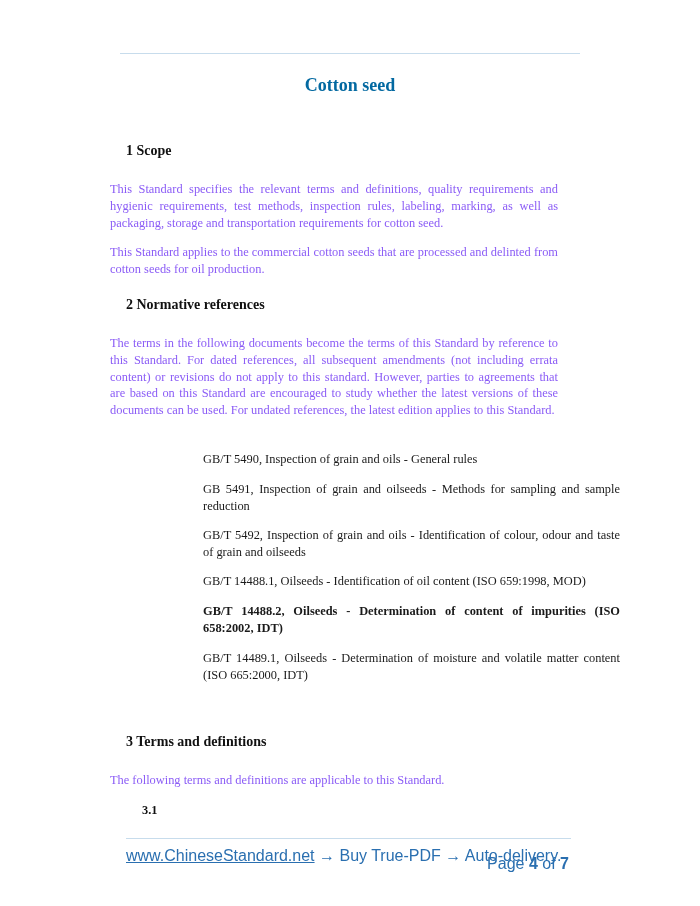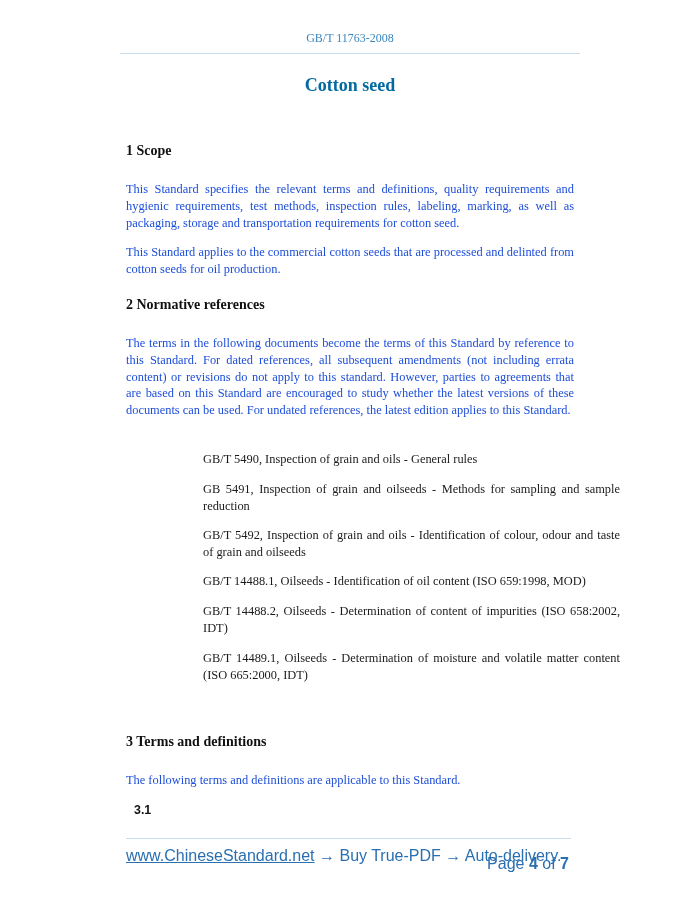--- a/index.html
+++ b/index.html
@@ -10,50 +10,49 @@
       font-family: "Liberation Serif", serif; font-size: 12px; color: #3a86bf;
     }
     .header-rule {
       position: absolute; top: 53px; left: 120px; width: 460px; height: 1px; background: #c7dcec;
     }
     .doc-title {
       position: absolute; top: 75px; left: 0; width: 700px; text-align: center;
       font-family: "Liberation Serif", serif; font-weight: bold; font-size: 18px; color: #0369a1;
     }
     .h1 { font-family: "Liberation Serif", serif; font-weight: bold; font-size: 14px; color: #111; position: absolute; left: 126px; }
-    .para { position: absolute; left: 126px; width: 448px; font-family: "Liberation Serif", serif; font-size: 12.4px; line-height: 16.8px; color: #1d4ed8; text-align: justify; }
+    .para { position: absolute; left: 110px; width: 448px; font-family: "Liberation Serif", serif; font-size: 12.4px; line-height: 16.8px; color: #8b5cf6; text-align: justify; }
     .ref { position: absolute; left: 157px; width: 417px; font-family: "Liberation Serif", serif; font-size: 12.4px; line-height: 16.8px; color: #1a1a1a; text-align: justify; margin-left: 46px; }
-    .clause-num { position: absolute; left: 134px; font-family: Liberation Sans, sans-serif; font-weight: bold; font-size: 12.4px; color: #111; }
+    .clause-num { position: absolute; left: 142px; font-family: Liberation Serif, serif; font-weight: bold; font-size: 12.4px; color: #111; }
     .footer-rule { position: absolute; top: 838px; left: 126px; width: 445px; height: 1px; background: #c7dcec; }
     .footer { position: absolute; top: 847px; left: 126px; width: 445px; font-family: "Liberation Sans", sans-serif; font-size: 16px; color: #2a6fb0; }
     .footer a { color: #2a6fb0; text-decoration: underline; }
     .footer .page-info { position: absolute; right: 2px; top: 8px; }
     .footer .page-info b { font-weight: bold; }
   </style>
 </head>
 <body>
 
 <div class="page">
-  <div class="header-code">GB/T 11763-2008</div>
   <div class="header-rule"></div>
 
   <div class="doc-title">Cotton seed</div>
 
   <div class="h1" style="top:143px;">1 Scope</div>
   <div class="para" style="top:181px;">This Standard specifies the relevant terms and definitions, quality requirements and hygienic requirements, test methods, inspection rules, labeling, marking, as well as packaging, storage and transportation requirements for cotton seed.</div>
   <div class="para" style="top:244px;">This Standard applies to the commercial cotton seeds that are processed and delinted from cotton seeds for oil production.</div>
 
   <div class="h1" style="top:297px;">2 Normative references</div>
   <div class="para" style="top:335px;">The terms in the following documents become the terms of this Standard by reference to this Standard. For dated references, all subsequent amendments (not including errata content) or revisions do not apply to this standard. However, parties to agreements that are based on this Standard are encouraged to study whether the latest versions of these documents can be used. For undated references, the latest edition applies to this Standard.</div>
 
   <div class="ref" style="top:451px;">GB/T 5490, Inspection of grain and oils - General rules</div>
   <div class="ref" style="top:481px;">GB 5491, Inspection of grain and oilseeds - Methods for sampling and sample reduction</div>
   <div class="ref" style="top:527px;">GB/T 5492, Inspection of grain and oils - Identification of colour, odour and taste of grain and oilseeds</div>
   <div class="ref" style="top:573px;">GB/T 14488.1, Oilseeds - Identification of oil content (ISO 659:1998, MOD)</div>
-  <div class="ref" style="top:603px;">GB/T 14488.2, Oilseeds - Determination of content of impurities (ISO 658:2002, IDT)</div>
+  <div class="ref" style="top:603px;font-weight:bold;">GB/T 14488.2, Oilseeds - Determination of content of impurities (ISO 658:2002, IDT)</div>
   <div class="ref" style="top:650px;">GB/T 14489.1, Oilseeds - Determination of moisture and volatile matter content (ISO 665:2000, IDT)</div>
 
   <div class="h1" style="top:734px;">3 Terms and definitions</div>
   <div class="para" style="top:772px;">The following terms and definitions are applicable to this Standard.</div>
   <div class="clause-num" style="top:803px;">3.1</div>
 
   <div class="footer-rule"></div>
   <div class="footer">
     <a>www.ChineseStandard.net</a><span> → Buy True-PDF → Auto-delivery.</span>
     <span class="page-info">

